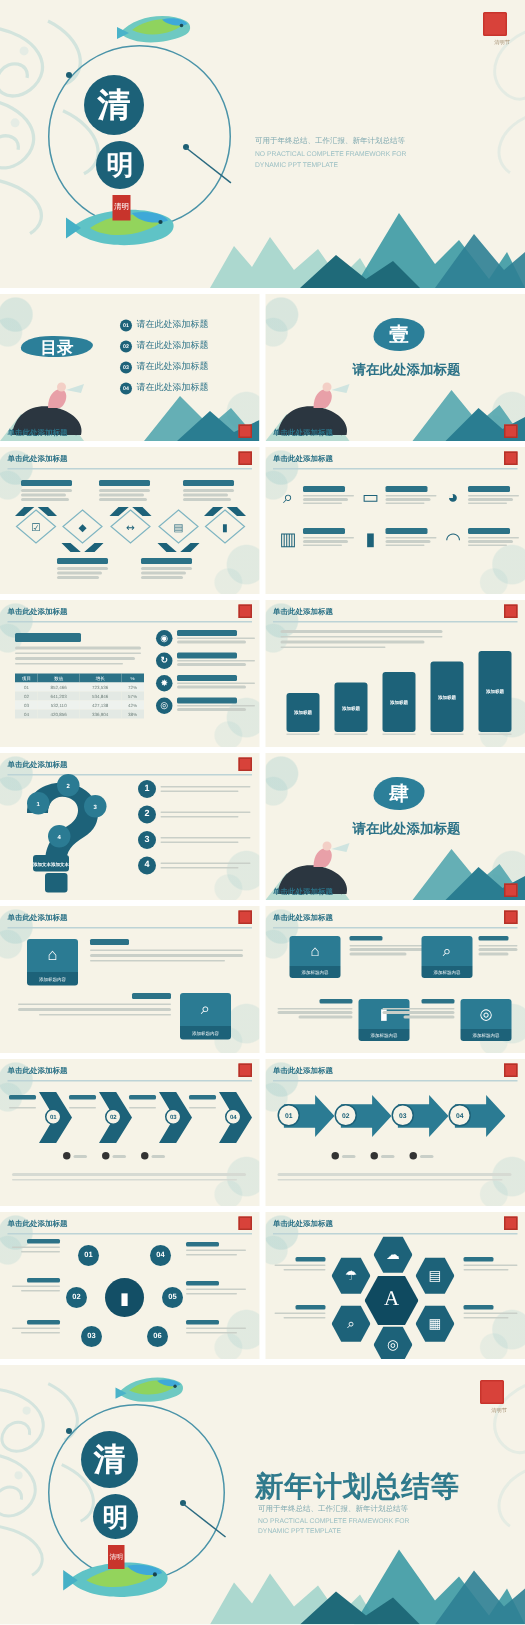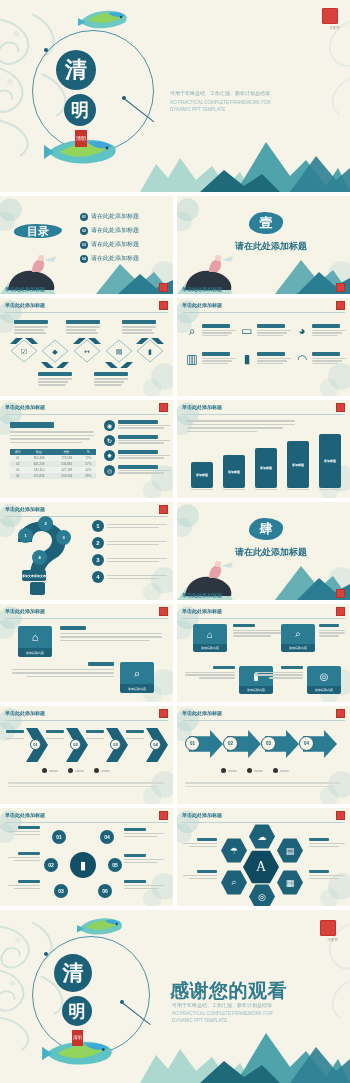--- a/index.html
+++ b/index.html
@@ -893,21 +893,21 @@
       <div class="seal" style="left:52px;top:114px;width:11px;height:16px;font-size:4.5px;line-height:1;">清明</div>
     </div>
 
     <svg class="hero-mountains" viewBox="0 0 210 72" preserveAspectRatio="none">
       <path d="M0 72 L 16 44 L 28 58 L 40 38 L 56 60 L 72 46 L 86 66 L 100 52 L 112 72 Z" fill="#9fd2ca" opacity=".85"></path>
       <path d="M96 72 L 126 22 L 150 56 L 166 40 L 186 66 L 198 48 L 210 72 Z" fill="#3d9aa4" opacity=".9"></path>
       <path d="M60 72 L 84 50 L 104 66 L 122 54 L 140 72 Z" fill="#1f6a79"></path>
       <path d="M150 72 L 176 36 L 196 60 L 210 48 L 210 72 Z" fill="#2e7f93" opacity=".9"></path>
     </svg>
 
-    <div class="hero-title" style="left:170px;top:68px;font-size:19px;">感谢您的观看</div>
+    <div class="hero-title" style="left:170px;top:68px;font-size:19px;">新年计划总结等</div>
     <div class="hero-sub" style="left:172px;top:92px;font-size:5px;">可用于年终总结、工作汇报、新年计划总结等</div>
     <div class="hero-en" style="left:172px;top:101px;font-size:4.5px;">NO PRACTICAL COMPLETE FRAMEWORK FOR</div>
     <div class="hero-en" style="left:172px;top:108px;font-size:4.5px;">DYNAMIC PPT TEMPLATE</div>
 
     <div class="corner-seal" style="right:14px;top:10px;"></div>
     <div class="corner-seal-cap" style="right:12px;top:28px;font-size:3.5px;">清明节</div>
   </div>
 
 </div>
 

